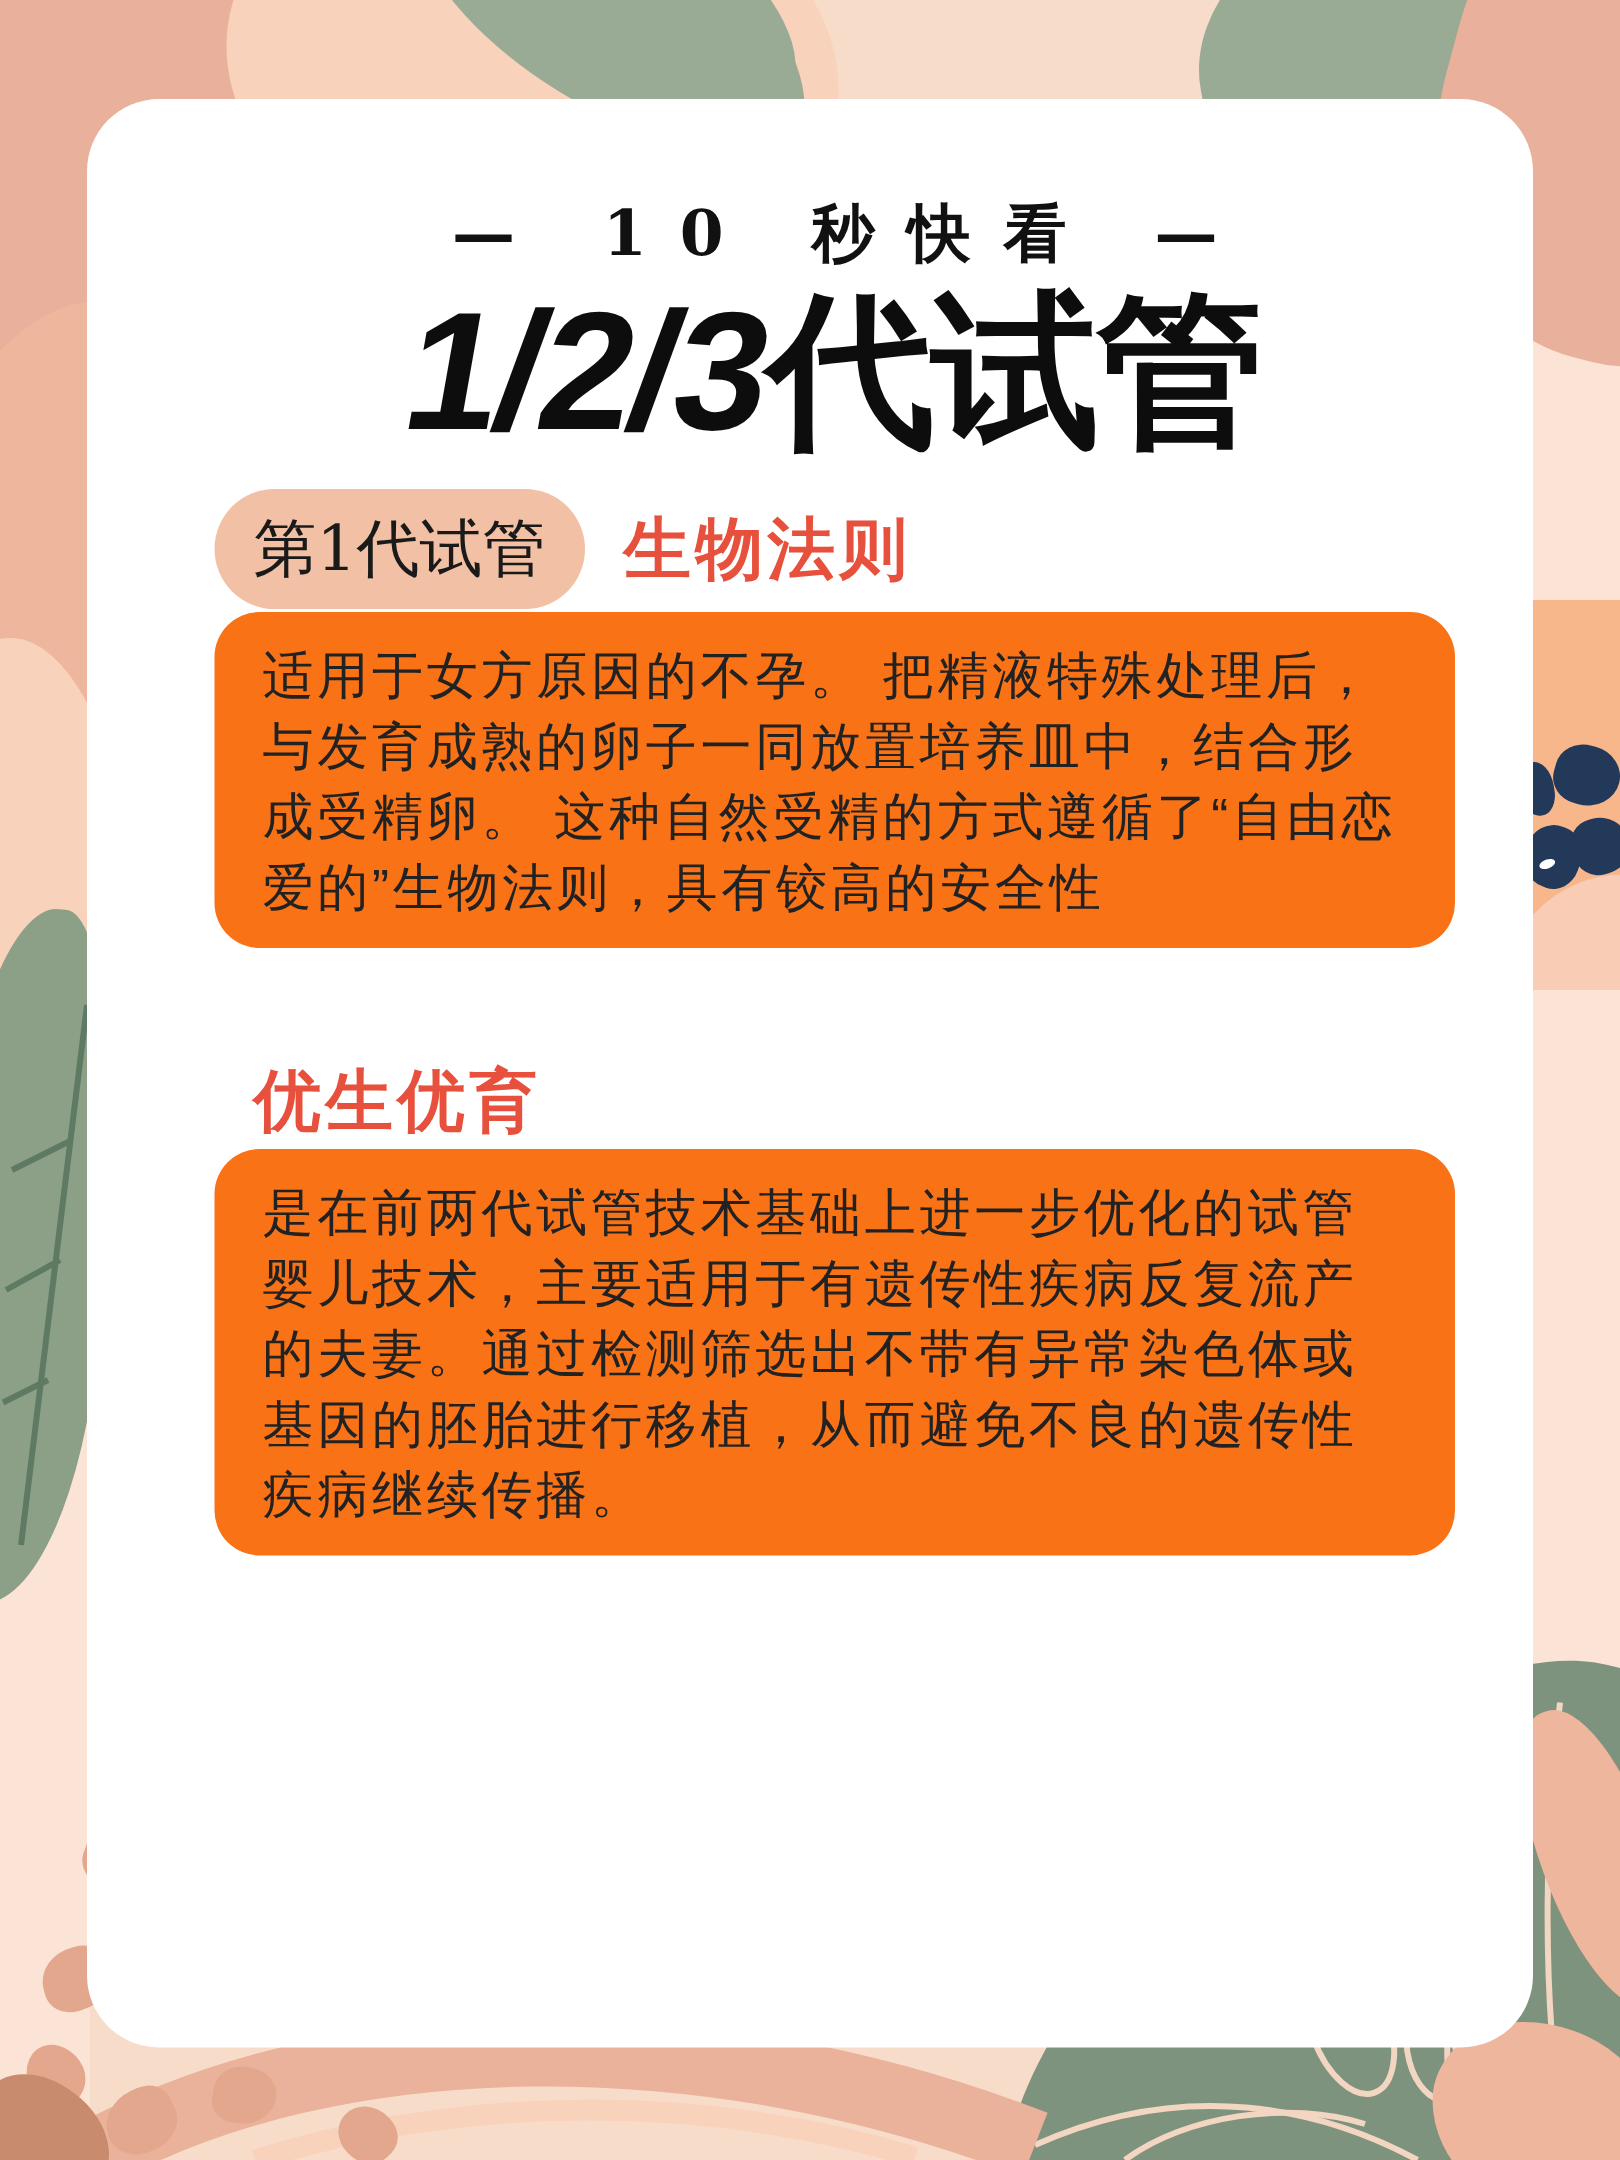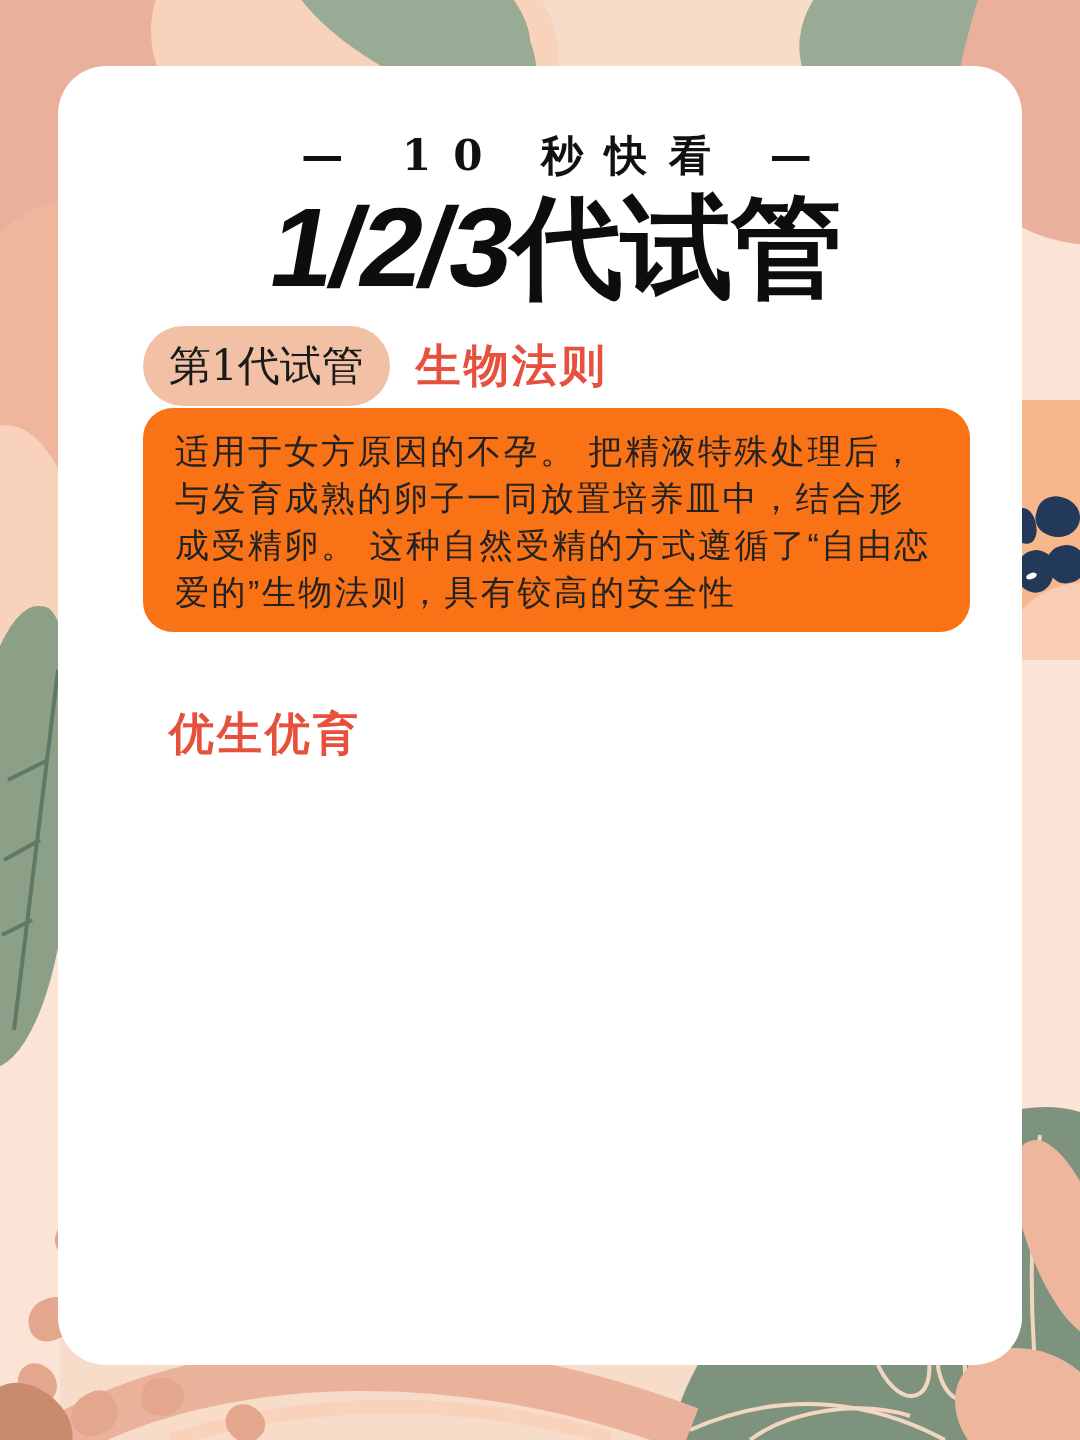--- a/index.html
+++ b/index.html
@@ -163,14 +163,15 @@
       <span class="tag">生物法则</span>
     </div>
     <div class="body-box">适用于女方原因的不孕。 把精液特殊处理后，与发育成熟的卵子一同放置培养皿中，结合形成受精卵。 这种自然受精的方式遵循了“自由恋爱的”生物法则，具有铰高的安全性</div>
 
     <div class="badge-row row2">
     </div>
 
     <div class="badge-row row3">
       <span class="tag">优生优育</span>
     </div>
+    <div class="body-box">是在前两代试管技术基础上进一步优化的试管婴儿技术，主要适用于有遗传性疾病反复流产的夫妻。通过检测筛选出不带有异常染色体或基因的胚胎进行移植，从而避免不良的遗传性疾病继续传播。</div>
   </div>
 </div>
 
 </body></html>

